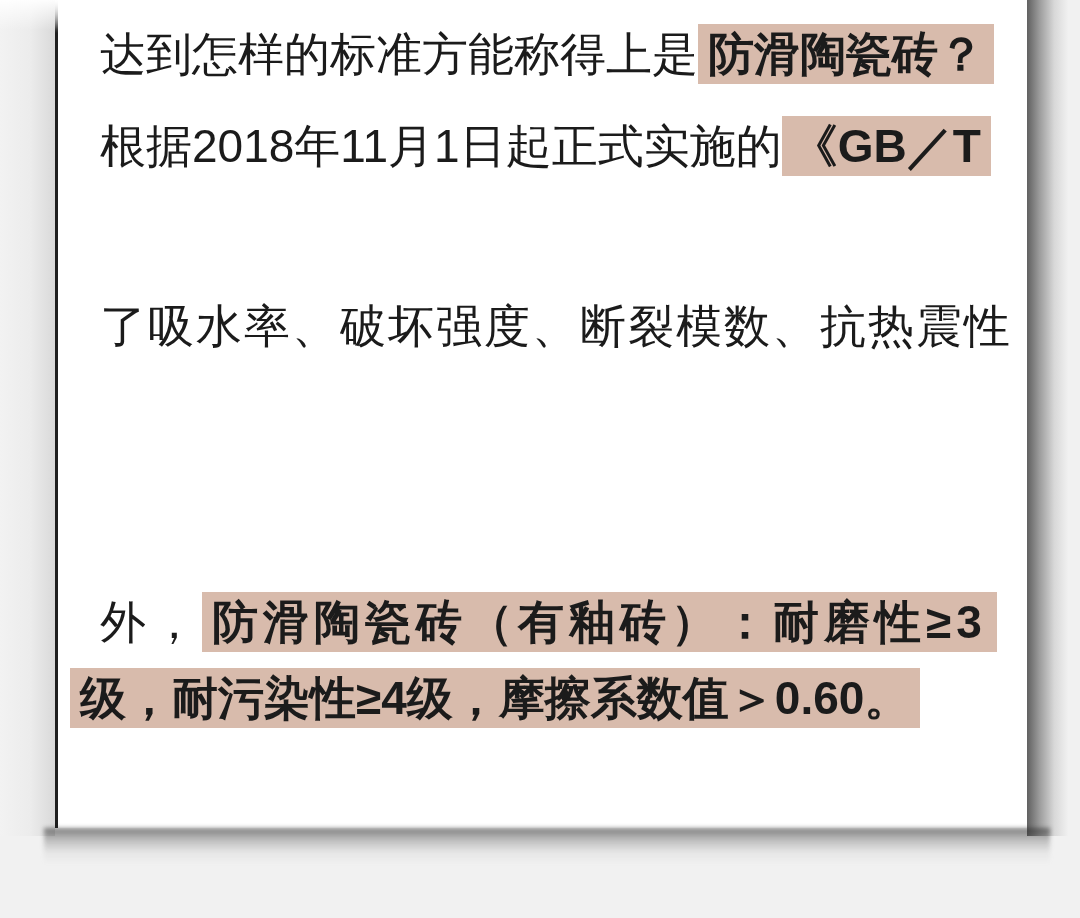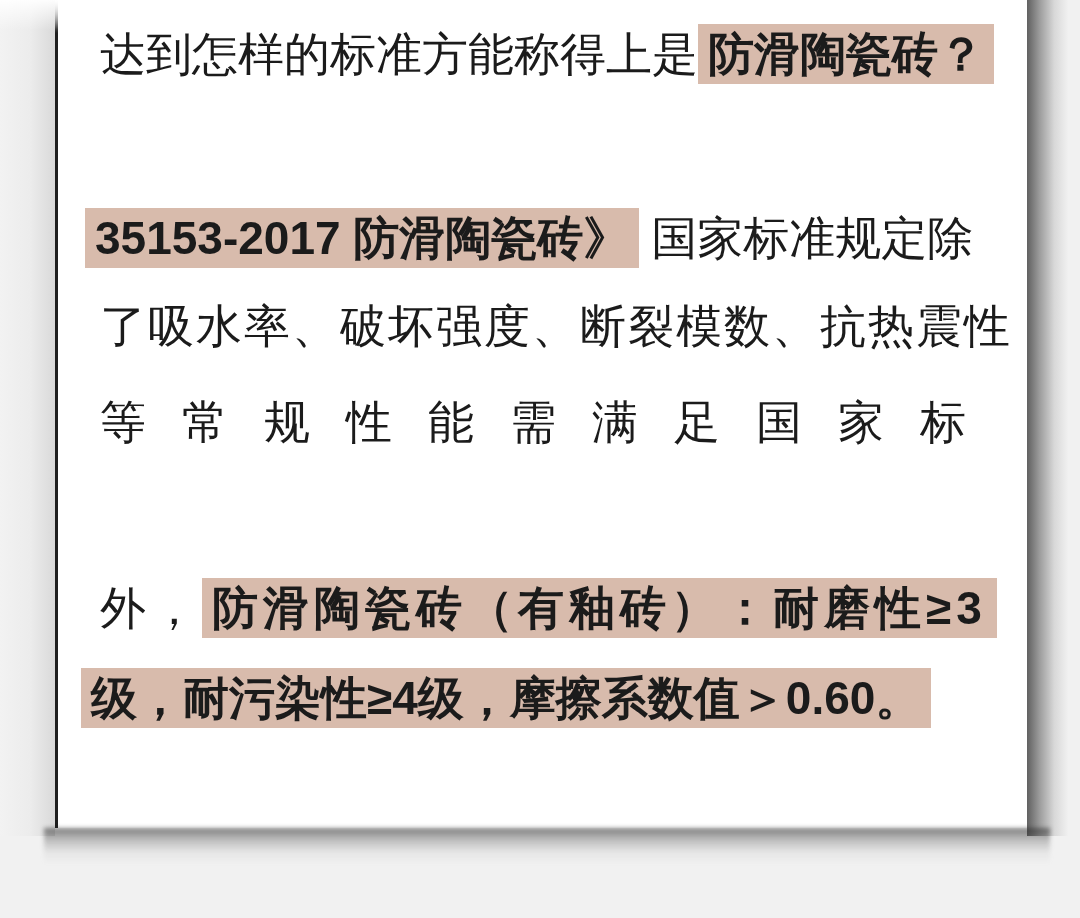--- a/index.html
+++ b/index.html
@@ -93,42 +93,41 @@
     padding: 0 10px;
   }
   .after-hl { margin-left: 12px; }
 
   .r1 { left: 100px; top: 24px; }
   .r2 { left: 100px; top: 116px; }
   .r3 { left: 85px;  top: 208px; }
   .r4 { left: 100px; top: 300px; letter-spacing: 2px; font-family: Liberation Mono, monospace; }
   .r5 { left: 100px; top: 392px; letter-spacing: 36px; }
   .r6 { left: 100px; top: 484px; letter-spacing: 4px; }
-  .r7 { left: 100px; top: 578px; letter-spacing: 5px; }
-  .r8 { left: 81px;  top: 668px; }
+  .r7 { left: 100px; top: 592px; letter-spacing: 5px; }
+  .r8 { left: 70px;  top: 668px; }
 </style>
 </head>
 <body>
 
 <div class="stage">
 
   <div class="spine-strip"></div>
   <div class="paper"></div>
   <div class="spine-line"></div>
   <div class="right-shadow"></div>
   <div class="bottom-shadow"></div>
   <div class="spine-strip-topfade"></div>
 
   <div class="row r1"><span class="seg">达到怎样的标准方能称得上是</span><span class="seg hl">防滑陶瓷砖？</span></div>
 
+  <div class="row r2"><span class="seg">根据2018年11月1日起正式实施的</span><span class="seg hl">《GB／T</span></div>
 
-  <div class="row r3"><span class="seg hl">35153-2017  防滑陶瓷砖》</span><span class="seg after-hl">国家标准规定除</span></div>
 
   <div class="row r4"><span class="seg">了吸水率、破坏强度、断裂模数、抗热震性</span></div>
 
-  <div class="row r5"><span class="seg">等常规性能需满足国家标</span></div>
 
 
   <div class="row r7"><span class="seg">外，</span><span class="seg hl">防滑陶瓷砖（有釉砖）：耐磨性≥3</span></div>
 
   <div class="row r8"><span class="seg hl">级，耐污染性≥4级，摩擦系数值＞0.60。</span></div>
 
 </div>
 
 </body></html>

